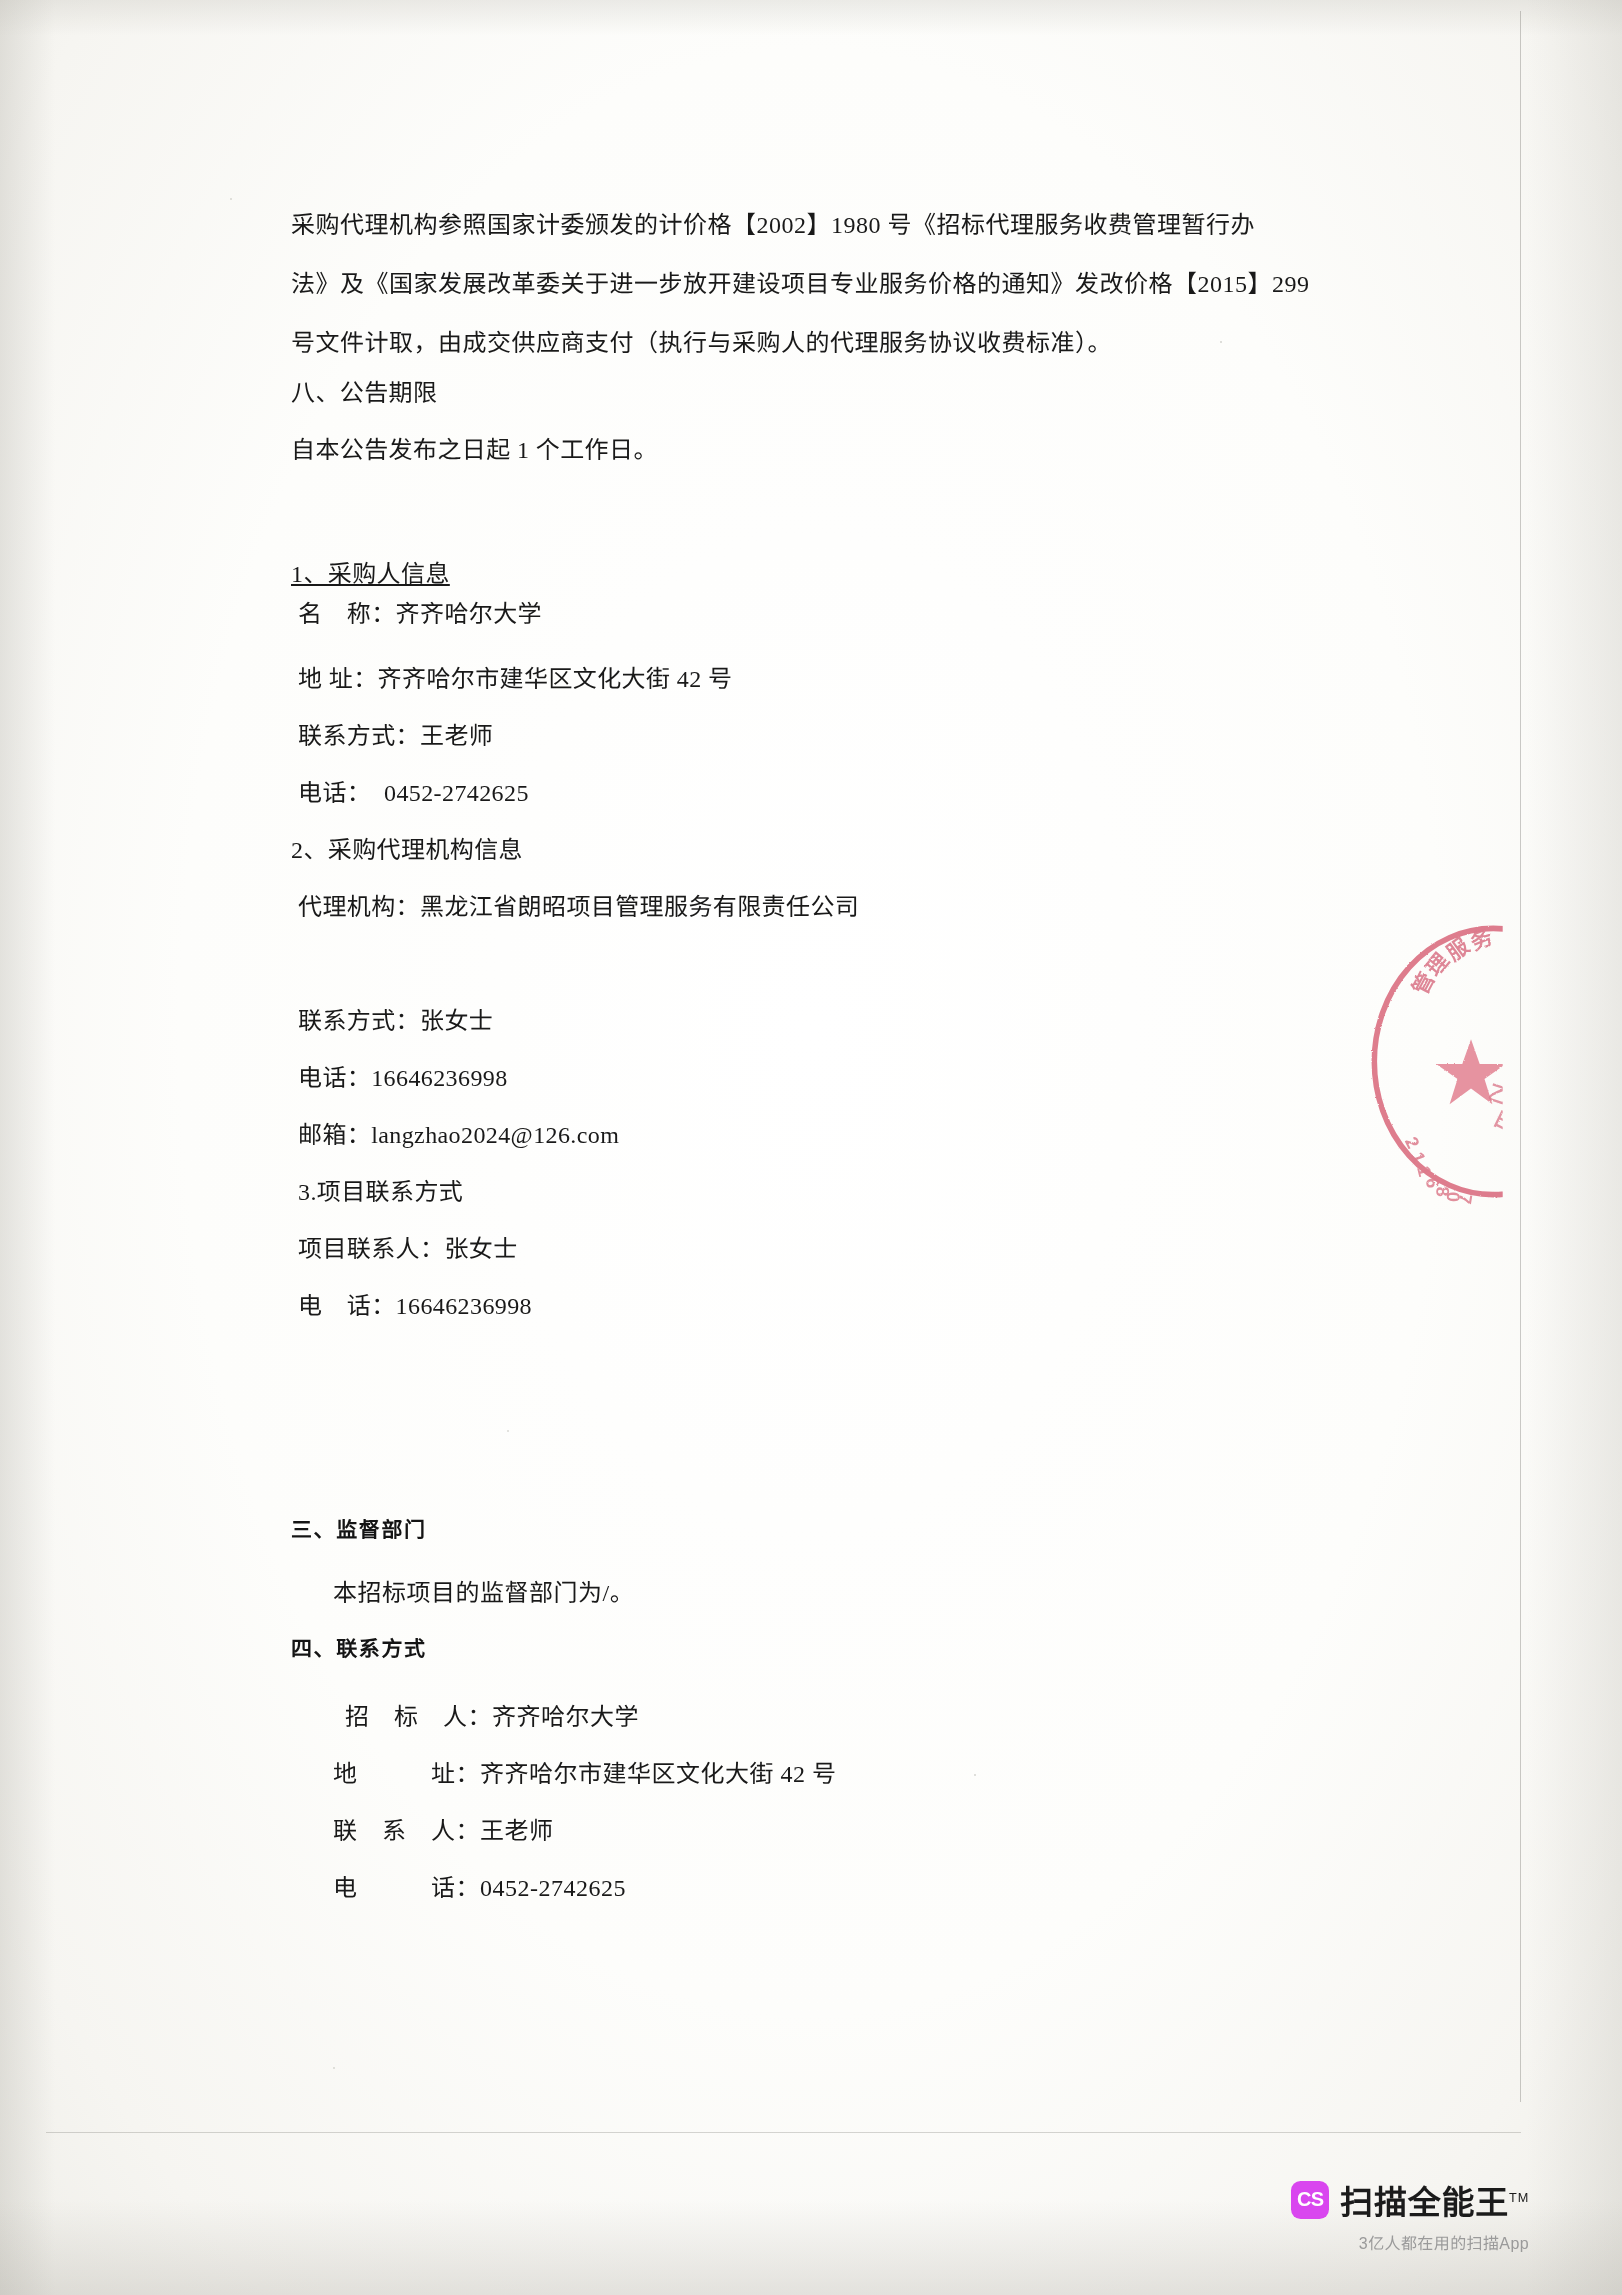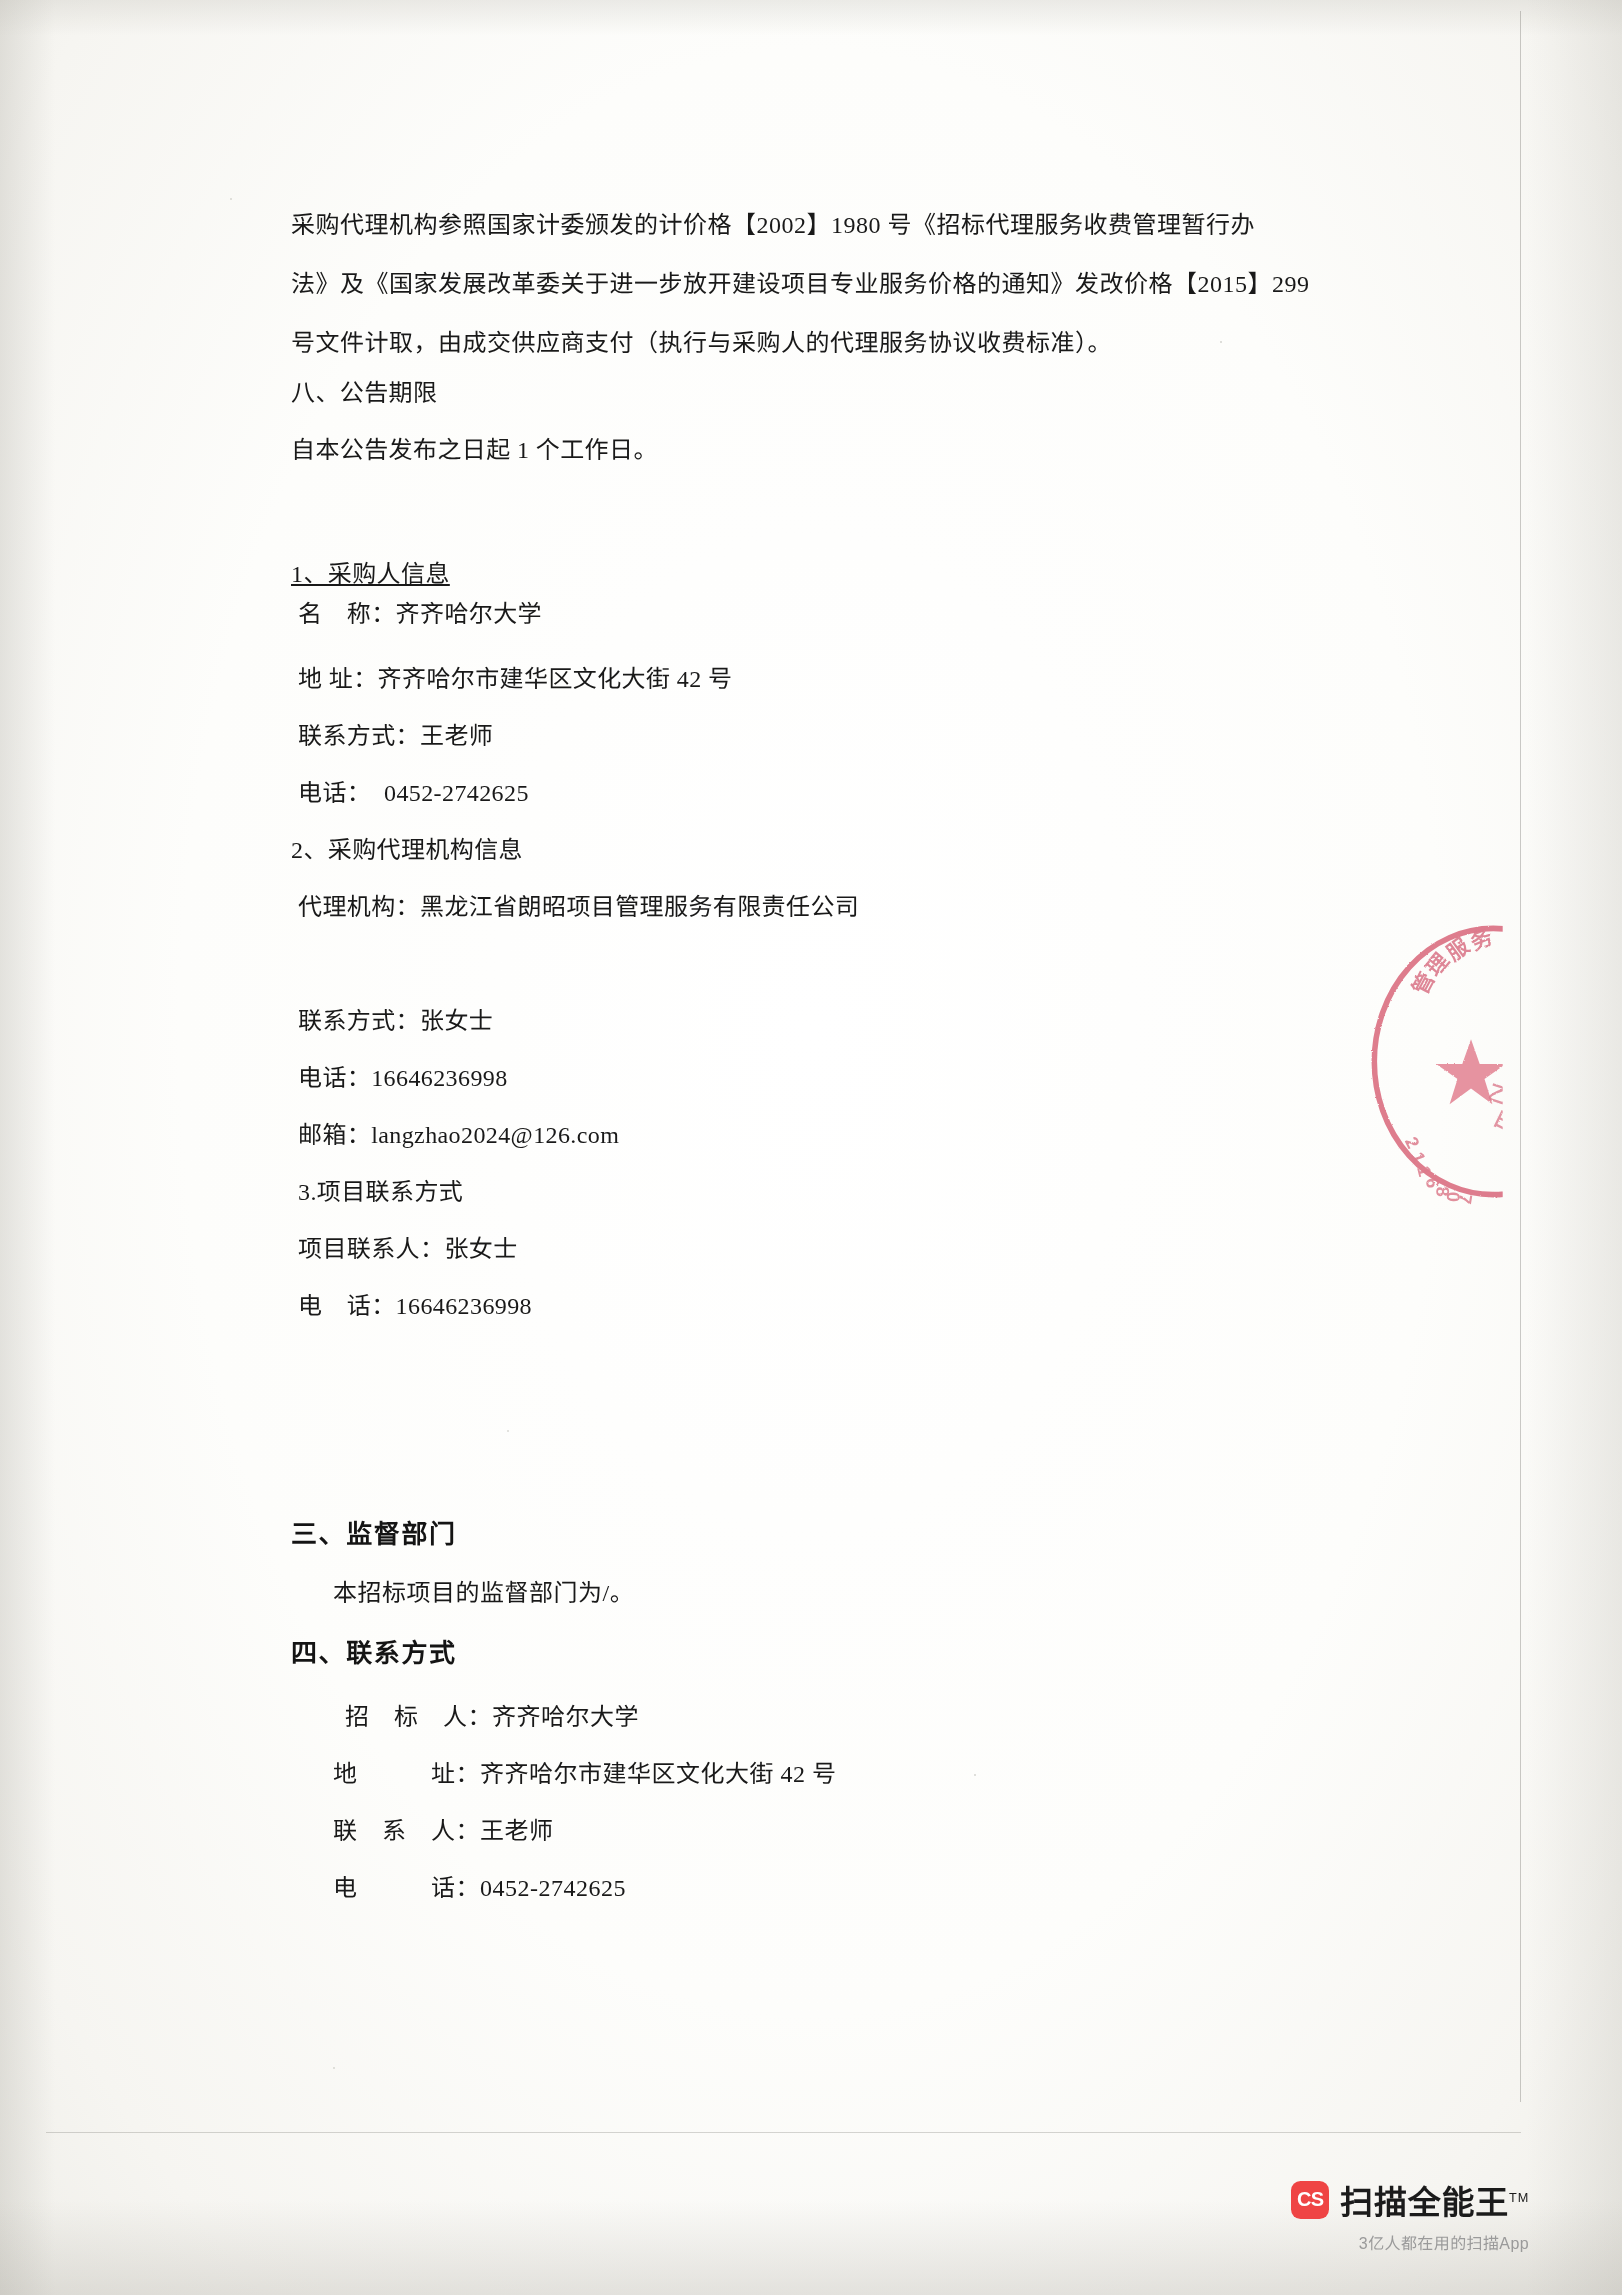--- a/index.html
+++ b/index.html
@@ -93,21 +93,21 @@
   .block-just .jline {
     display: block;
     white-space: pre;
   }
 
   
   .sec-heading {
     position: absolute;
     font-family: Liberation Mono, monospace;
     font-weight: 700;
-    font-size: 26px;
+    font-size: 21px;
     letter-spacing: 1.6px;
     color: #141414;
     white-space: pre;
   }
   .sec-line {
     position: absolute;
     font-size: 24px;
     letter-spacing: 0.5px;
     color: #191919;
     white-space: pre;
@@ -135,21 +135,21 @@
   }
   .cs-row {
     display: flex;
     align-items: center;
     gap: 11px;
   }
   .cs-badge {
     width: 38px;
     height: 38px;
     border-radius: 9.5px;
-    background: #ef4444;
+    background: #d946ef;
     color: #ffffff;
     font-family: "Liberation Sans", "DejaVu Sans", sans-serif;
     font-weight: 700;
     font-size: 20px;
     letter-spacing: -0.8px;
     display: flex;
     align-items: center;
     justify-content: center;
   }
   .cs-title {

